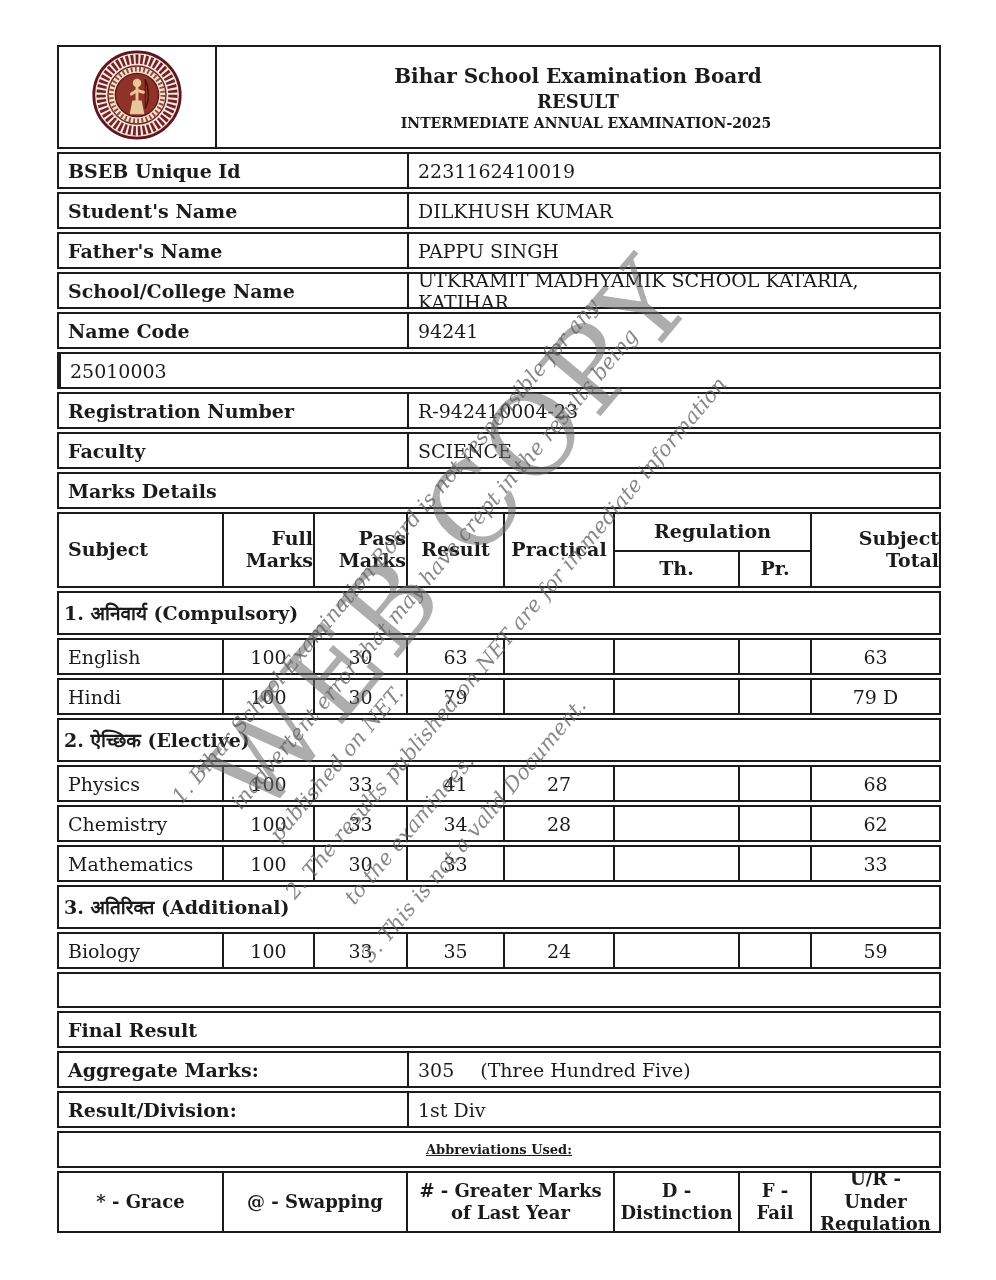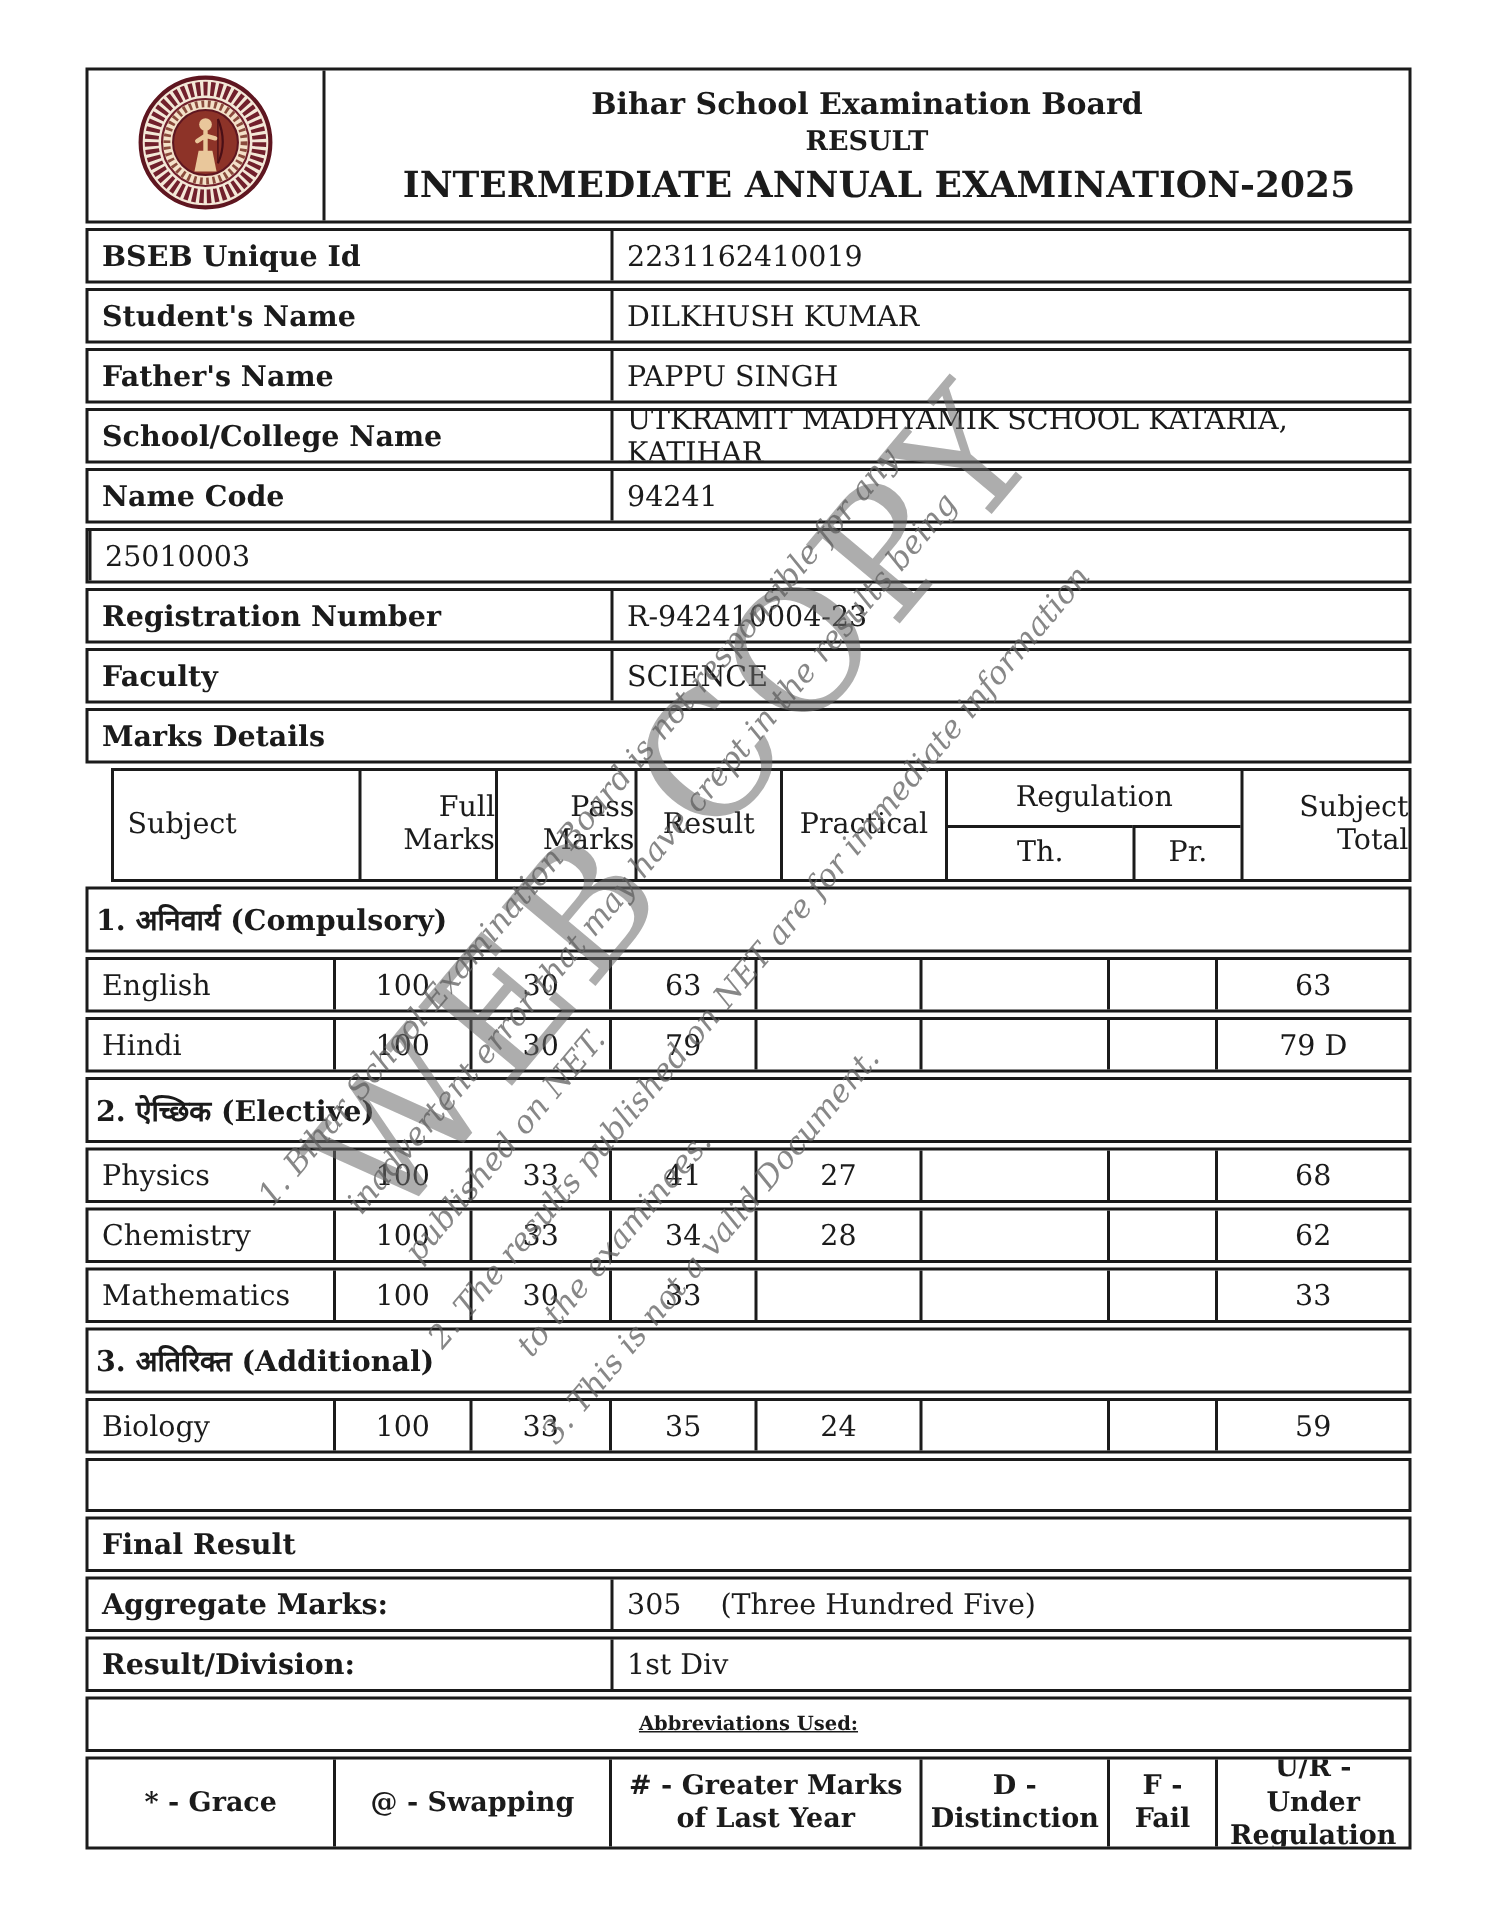--- a/index.html
+++ b/index.html
@@ -10,37 +10,37 @@
   .doc{position:absolute;left:57px;top:45px;width:884px;z-index:1;}
   .box{border:2px solid #1b1b1b;margin-bottom:3px;box-sizing:border-box;background:transparent;}
   .cell{display:flex;align-items:center;box-sizing:border-box;overflow:hidden;}
 
   
   .header-box{display:grid;grid-template-columns:156px 1fr;height:104px;}
   .logo-cell{display:flex;align-items:center;justify-content:center;}
   .title-cell{border-left:2px solid #1b1b1b;display:flex;flex-direction:column;align-items:center;justify-content:center;text-align:center;font-weight:bold;}
   .t1{font-size:20px;}
   .t2{font-size:18px;margin-top:3px;}
-  .t3{font-size:24px;margin-top:3px;margin-left:16px;}
+  .t3{font-size:14px;margin-top:3px;margin-left:16px;}
 
   
   .row-2col{display:grid;grid-template-columns:348px 1fr;height:37px;}
   .row-2col .cell{padding:0 9px;}
   .row-2col .val{border-left:2px solid #1b1b1b;}
   .lbl{font-weight:bold;font-size:19px;border-radius:11px;}
   .val{font-size:19px;}
 
   .single-row{height:37px;display:flex;align-items:center;padding:0 9px;font-weight:bold;font-size:19px;box-sizing:border-box;}
 
   
   .cols8{display:grid;grid-template-columns:163px 91px 93px 97px 110px 125px 72px 1fr;}
   .cols8 > .cell:not(:first-child){border-left:2px solid #1b1b1b;text-align:right;}
   .cols8 .cell{justify-content:center;text-align:center;font-size:19px;}
   .cols8 .subj{justify-content:flex-start;text-align:left;padding-left:9px;}
-  .marks-header{height:76px;grid-template-rows:1fr 1fr;font-weight:normal;margin-left:17px;}
+  .marks-header{height:76px;grid-template-rows:1fr 1fr;font-weight:bold;}
   .marks-header .cell{line-height:1.15;}
   .mh-subject{grid-area:1/1/3/2;}
   .mh-full{grid-area:1/2/3/3;}
   .mh-pass{grid-area:1/3/3/4;}
   .mh-theory{grid-area:1/4/3/5;}
   .mh-practical{grid-area:1/5/3/6;}
   .mh-reg{grid-area:1/6/2/8;}
   .mh-th{grid-area:2/6/3/7;border-top:2px solid #1b1b1b;}
   .mh-pr{grid-area:2/7/3/8;border-top:2px solid #1b1b1b;}
   .mh-total{grid-area:1/8/3/9;}

